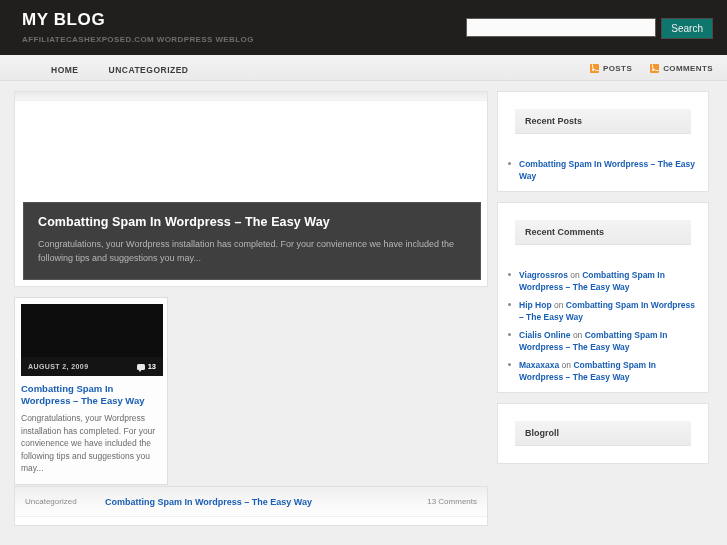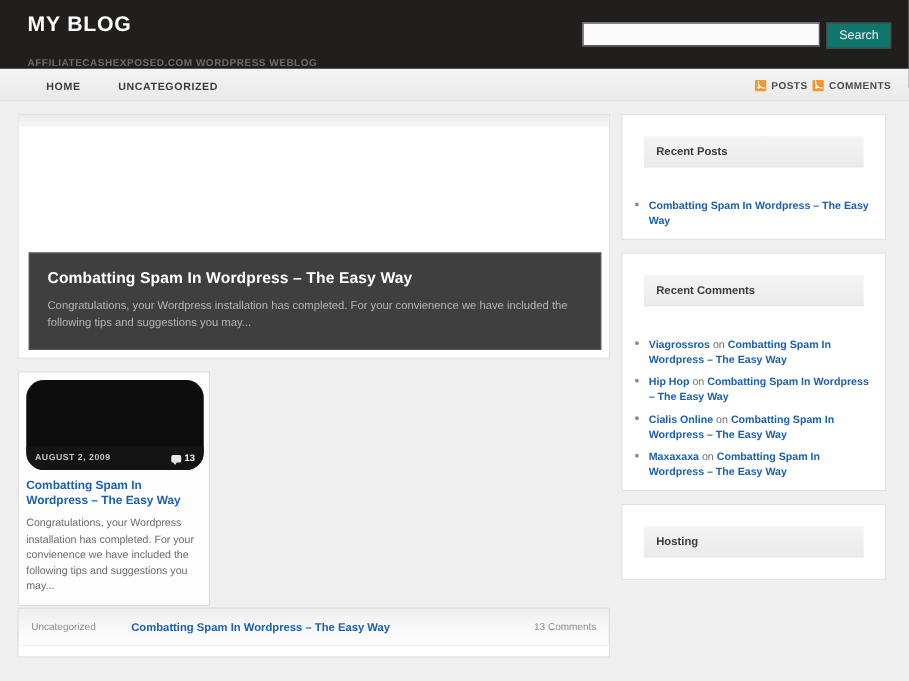--- a/index.html
+++ b/index.html
@@ -25,21 +25,21 @@
     left: 22px; top: 10px;
     color: #ffffff;
     font-size: 17px;
     font-weight: bold;
     letter-spacing: 0.6px;
     text-transform: uppercase;
     margin: 0;
   }
   .site-desc {
     position: absolute;
-    left: 22px; top: 46px;
+    left: 22px; top: 35px;
     color: #6f6c6a;
     font-size: 8px;
     font-weight: bold;
     letter-spacing: 0.4px;
     text-transform: uppercase;
     margin: 0;
   }
   #search-form {
     position: absolute;
     right: 14px; top: 18px;
@@ -72,21 +72,21 @@
   
   #navbar {
     position: absolute;
     left: 0; top: 55px;
     width: 727px; height: 26px;
     background: linear-gradient(to bottom,#f3f3f3 0%,#eaeaea 100%);
     border-bottom: 1px solid #dedede;
   }
   #nav-menu {
     position: absolute;
-    left: 22px; top: 0;
+    left: 36px; top: 0;
     height: 26px;
     display: flex;
     align-items: center;
     list-style: none;
     margin: 0; padding: 0;
   }
   #nav-menu li {
     padding: 0 15px;
     height: 26px;
     line-height: 26px;
@@ -97,21 +97,21 @@
     font-weight: bold;
     letter-spacing: 0.5px;
     text-transform: uppercase;
     text-decoration: none;
   }
   #feeds {
     position: absolute;
     right: 14px; top: 0;
     height: 26px;
     display: flex;
-    gap: 4px;
+    gap: 18px;
   }
   .feed-link {
     display: flex; align-items: center; gap: 4px;
     text-decoration: none;
   }
   .feed-label {
     color: #4a4a4a;
     font-size: 8px;
     font-weight: bold;
     letter-spacing: 0.4px;
@@ -206,21 +206,20 @@
     width: 154px;
     background: #fdfdfd;
     border: 1px solid #dddddd;
     padding: 6px 6px 9px 6px;
   }
   .thumb-wrap {
     position: relative;
     width: 142px; height: 72px;
     background: #0d0d0d;
     overflow: hidden;
-    border-radius: 14px;
   }
   .thumb-meta {
     position: absolute;
     left: 0; bottom: 0;
     width: 142px; height: 19px;
     background: #141414;
     display: flex;
     align-items: center;
     justify-content: space-between;
     padding: 0 7px;
@@ -464,17 +463,17 @@
           <li>
             <a href="#">Maxaxaxa</a>
             <span class="on-word">on</span>
             <a href="#">Combatting Spam In Wordpress – The Easy Way</a>
           </li>
         </ul>
       </div>
     </div>
 
     <div class="widget">
-      <h3 class="widget-title">Hosting</h3>
+      <h3 class="widget-title">Blogroll</h3>
     </div>
 
   </div>
 </div>
 
 </body></html>

